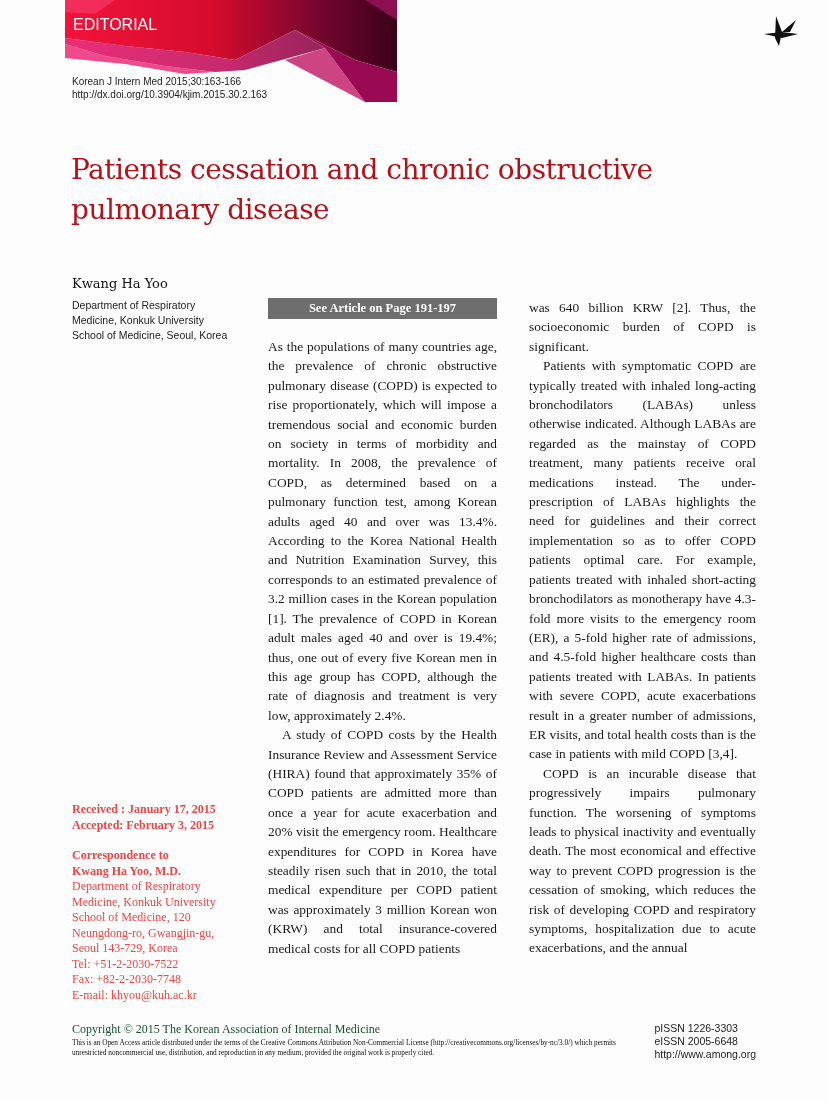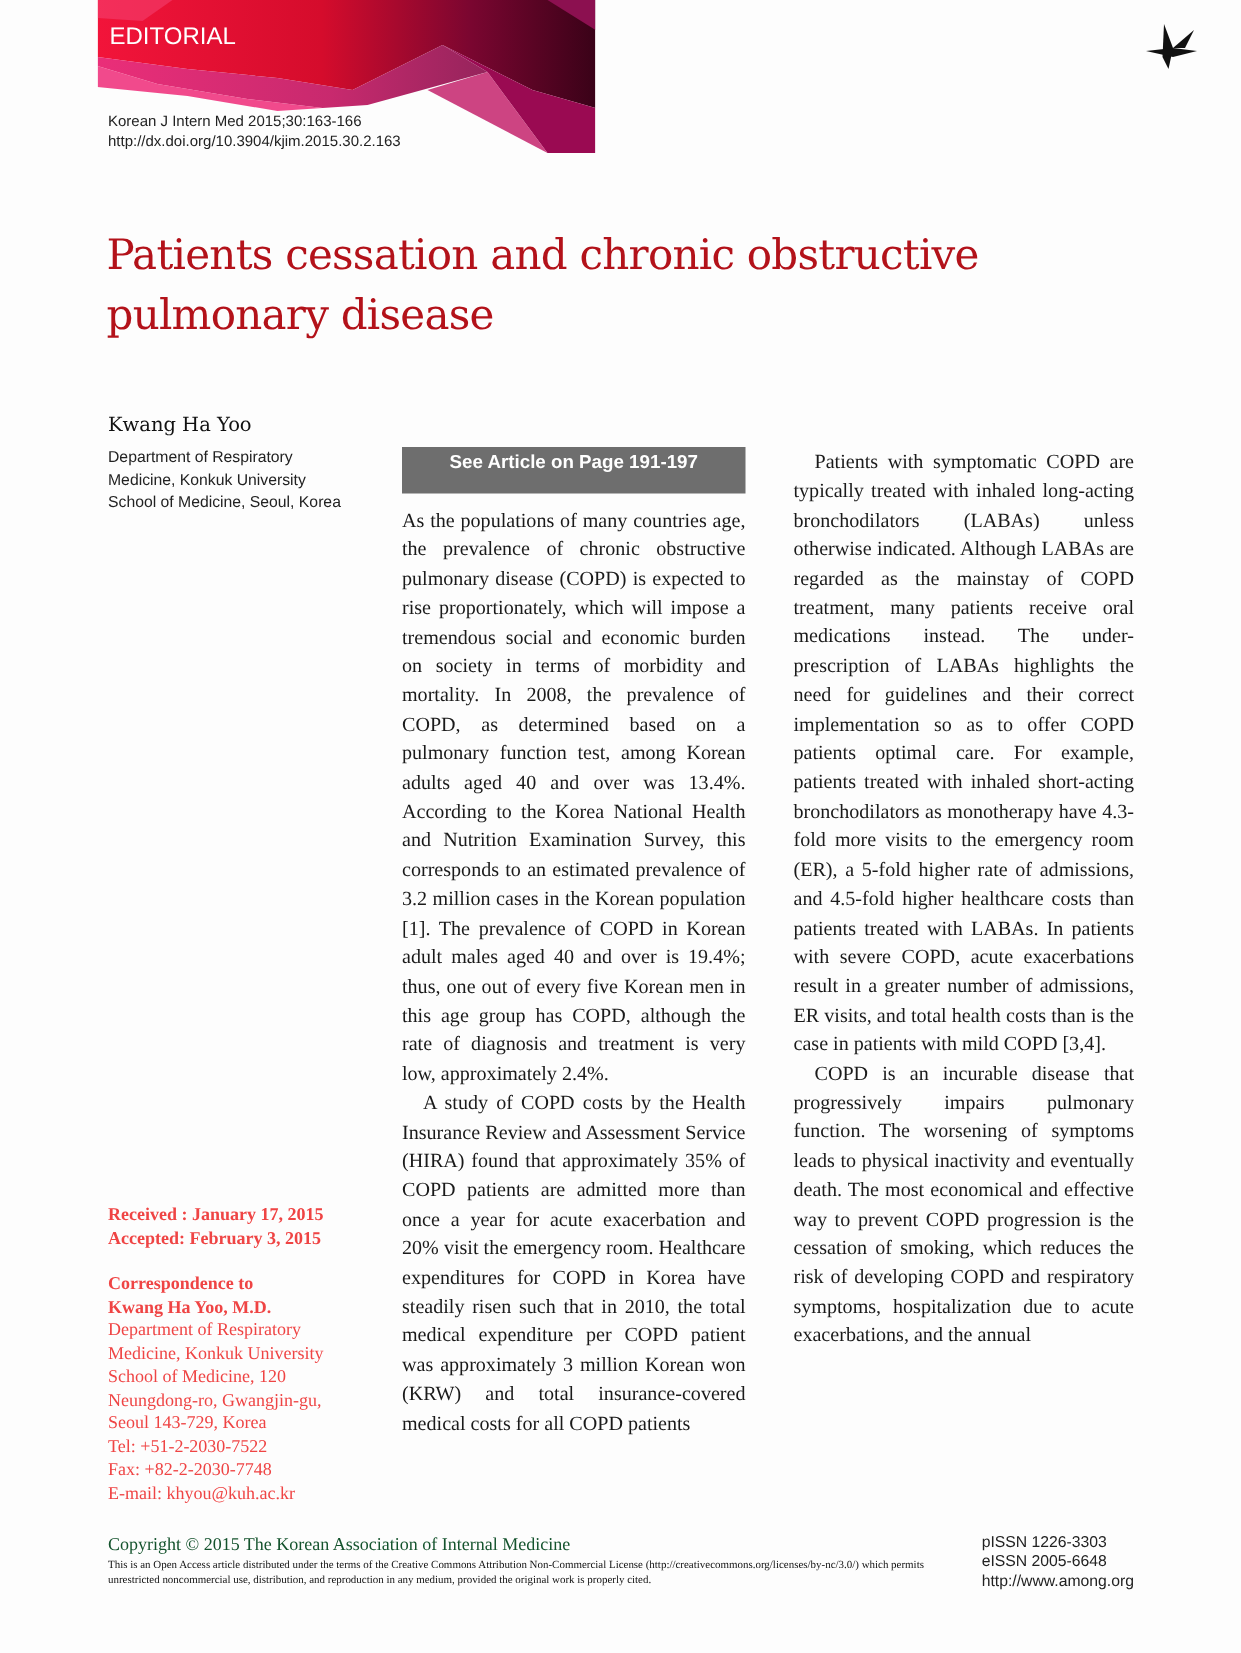--- a/index.html
+++ b/index.html
@@ -6,21 +6,21 @@
   body{width:827px;height:1102px;background:#fdfdfd;position:relative;overflow:hidden;font-family:"DejaVu Serif",serif;color:#1a1a1a;}
   .banner{position:absolute;left:65px;top:0;width:332px;height:102px;overflow:hidden;}
   .banner svg{position:absolute;left:0;top:0;}
   .banner-label{position:absolute;left:8px;top:16px;color:#fff;font-family:"Liberation Sans",sans-serif;font-size:16px;letter-spacing:0px;}
   .citation{position:absolute;left:72px;top:75px;font-family:"Liberation Sans",sans-serif;font-size:10px;line-height:13px;color:#222;}
   .logo{position:absolute;left:627px;top:14px;width:170px;height:100px;}
   .logo-text{position:absolute;left:0;top:30px;font-family:"Liberation Sans",sans-serif;font-weight:bold;font-size:56px;letter-spacing:-1px;color:#111;line-height:60px;}
   .title{position:absolute;left:71px;top:150px;width:640px;font-family:"DejaVu Serif",serif;font-size:28px;line-height:40px;color:#b3121a;letter-spacing:-0.5px;}
   .author{position:absolute;left:72px;top:240px;font-size:13px;color:#111;margin-top:36px;}
   .affil{position:absolute;left:72px;top:298px;width:180px;font-family:"Liberation Sans",sans-serif;font-size:10.5px;line-height:15px;color:#222;}
-  .see-article{position:absolute;left:268px;top:298px;width:229px;height:31px;background:#6e6e6e;color:#fff;font-family:Liberation Sans, sans-serif;font-weight:bold;font-size:12.5px;text-align:center;line-height:21px;}
+  .see-article{position:absolute;left:268px;top:298px;width:229px;height:21px;background:#6e6e6e;color:#fff;font-family:Liberation Serif, serif;font-weight:bold;font-size:12.5px;text-align:center;line-height:21px;}
   .col{position:absolute;font-family:"Liberation Serif",serif;font-size:13.4px;line-height:19.4px;text-align:justify;color:#1a1a1a;}
   .col p{margin:0;}
   .col p.indent{text-indent:14px;}
   .col1{left:268px;top:337px;width:229px;}
   .col2{left:529px;top:298px;width:227px;}
   .meta{position:absolute;left:72px;top:802px;width:190px;font-family:Liberation Serif, serif;font-size:12px;line-height:15.5px;color:#ef4444;}
   .meta b{font-weight:bold;}
   .meta .gap{height:15px;}
   .footer-copy{position:absolute;left:72px;top:1022px;font-family:"Liberation Serif",serif;font-size:12px;color:#14532d;}
   .footer-license{position:absolute;left:72px;top:1038px;width:580px;font-family:"Liberation Serif",serif;font-size:7.3px;line-height:10px;color:#111;}
@@ -79,20 +79,21 @@
 </div>
 
 <div class="see-article">See Article on Page 191-197</div>
 
 <div class="col col1">
   <p>As the populations of many countries age, the prevalence of chronic obstructive pulmonary disease (COPD) is expected to rise proportionately, which will impose a tremendous social and economic burden on society in terms of morbidity and mortality. In 2008, the prevalence of COPD, as determined based on a pulmonary function test, among Korean adults aged 40 and over was 13.4%. According to the Korea National Health and Nutrition Examination Survey, this corresponds to an estimated prevalence of 3.2 million cases in the Korean population [1]. The prevalence of COPD in Korean adult males aged 40 and over is 19.4%; thus, one out of every five Korean men in this age group has COPD, although the rate of diagnosis and treatment is very low, approximately 2.4%.</p>
   <p class="indent">A study of COPD costs by the Health Insurance Review and Assessment Service (HIRA) found that approximately 35% of COPD patients are admitted more than once a year for acute exacerbation and 20% visit the emergency room. Healthcare expenditures for COPD in Korea have steadily risen such that in 2010, the total medical expenditure per COPD patient was approximately 3 million Korean won (KRW) and total insurance-covered medical costs for all COPD patients</p>
 </div>
 
 <div class="col col2">
+  <p>was 640 billion KRW [2]. Thus, the socioeconomic burden of COPD is significant.</p>
   <p class="indent">Patients with symptomatic COPD are typically treated with inhaled long-acting bronchodilators (LABAs) unless otherwise indicated. Although LABAs are regarded as the mainstay of COPD treatment, many patients receive oral medications instead. The under-prescription of LABAs highlights the need for guidelines and their correct implementation so as to offer COPD patients optimal care. For example, patients treated with inhaled short-acting bronchodilators as monotherapy have 4.3-fold more visits to the emergency room (ER), a 5-fold higher rate of admissions, and 4.5-fold higher healthcare costs than patients treated with LABAs. In patients with severe COPD, acute exacerbations result in a greater number of admissions, ER visits, and total health costs than is the case in patients with mild COPD [3,4].</p>
   <p class="indent">COPD is an incurable disease that progressively impairs pulmonary function. The worsening of symptoms leads to physical inactivity and eventually death. The most economical and effective way to prevent COPD progression is the cessation of smoking, which reduces the risk of developing COPD and respiratory symptoms, hospitalization due to acute exacerbations, and the annual</p>
 </div>
 
 <div class="meta">
   <div><b>Received : January 17, 2015</b></div>
   <div><b>Accepted: February 3, 2015</b></div>
   <div class="gap"></div>
   <div><b>Correspondence to</b></div>
   <div><b>Kwang Ha Yoo, M.D.</b></div>

